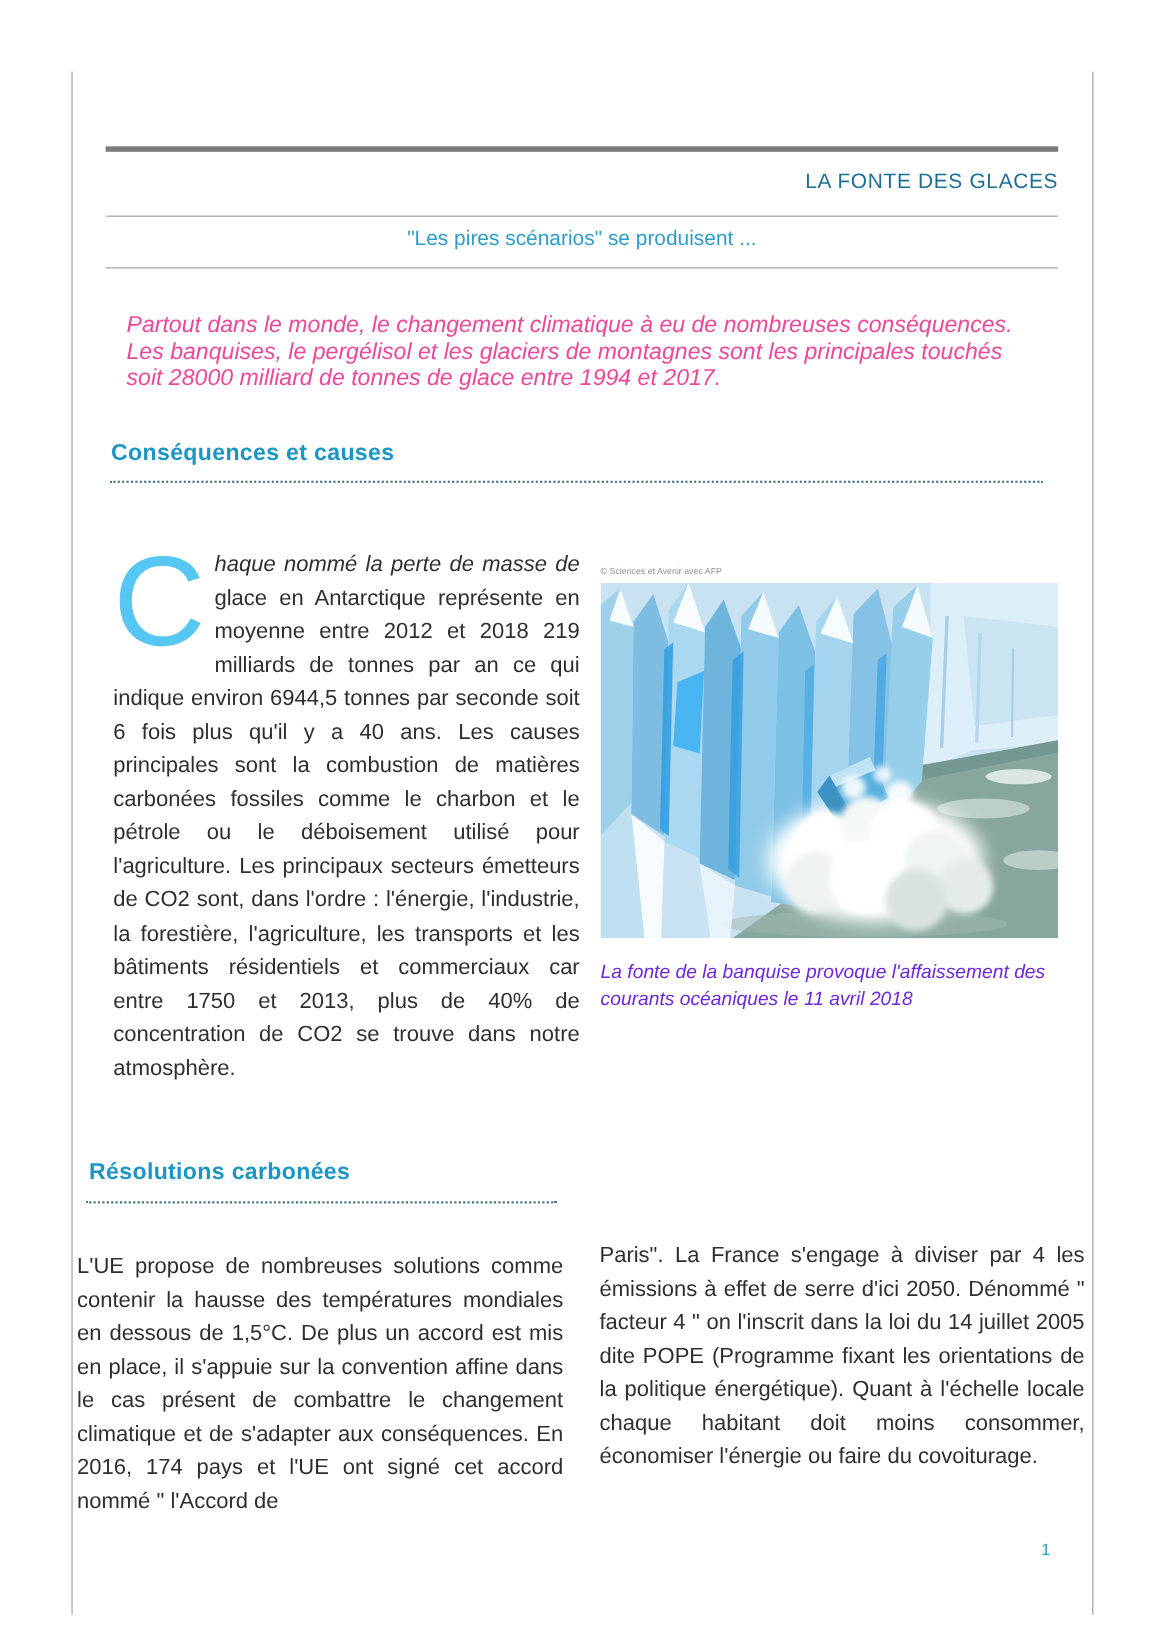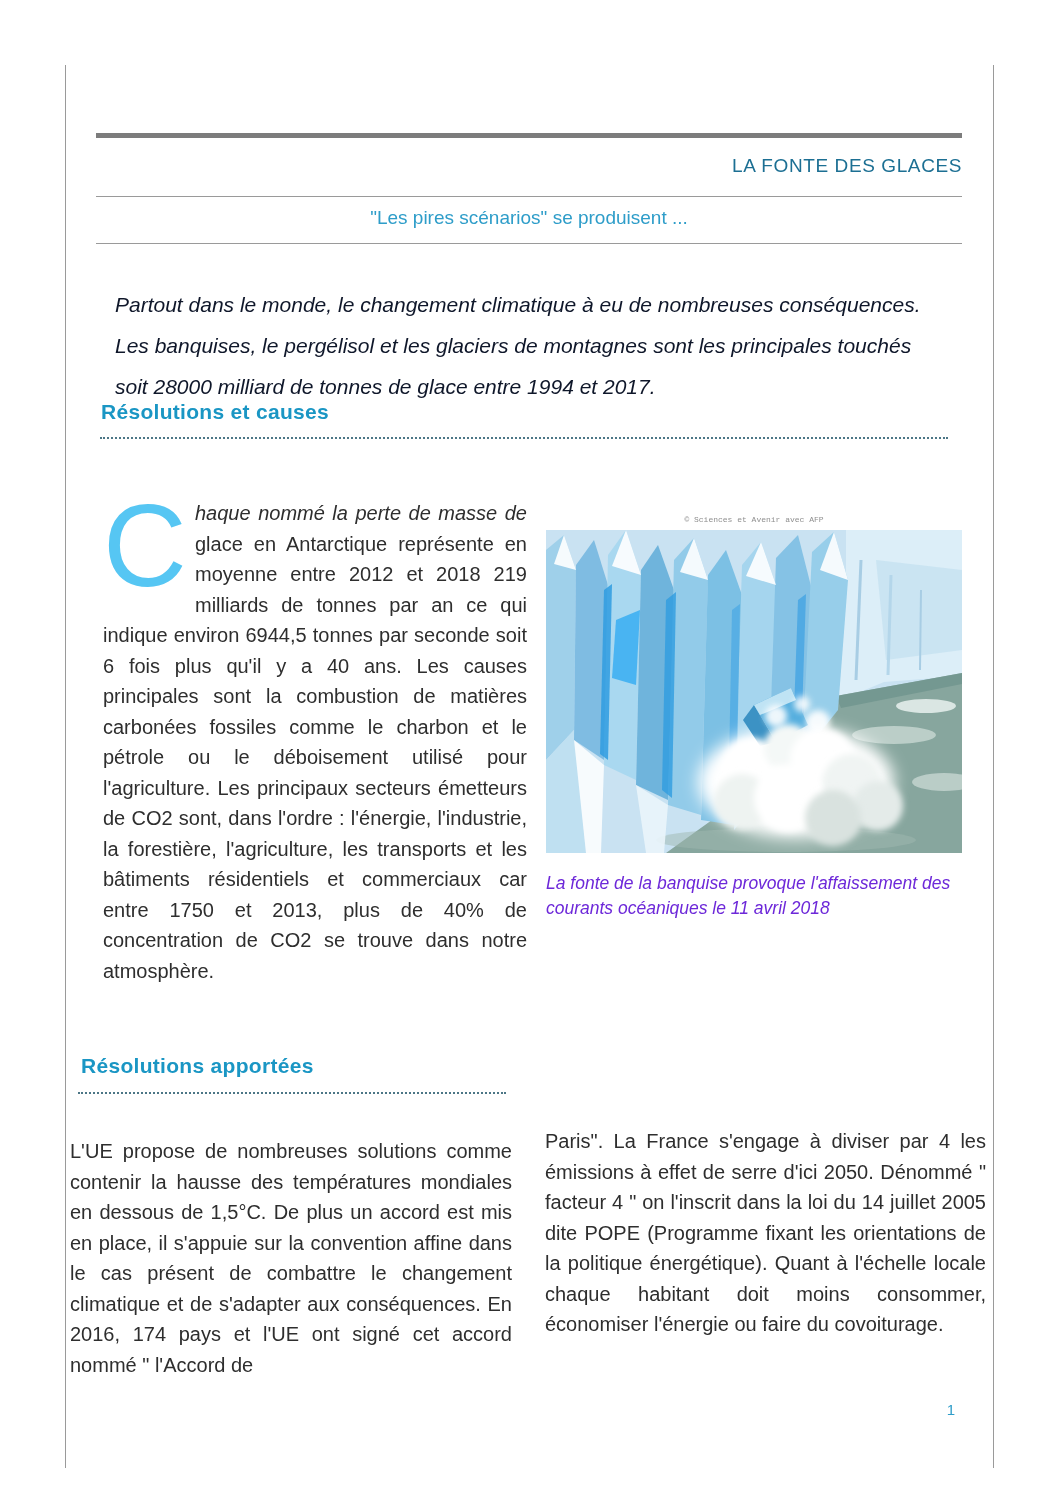--- a/index.html
+++ b/index.html
@@ -18,38 +18,38 @@
   .hline { left:96px; width:866px; height:1px; background:#9a9a9a; }
   .hline.one { top:196px; }
   .hline.two { top:243px; }
 
   .doc-title { left:96px; top:155px; width:866px; text-align:right;
     font-size:19px; letter-spacing:0.6px; color:#1c6f93; }
   .doc-subtitle { left:96px; top:207px; width:866px; text-align:center;
     font-size:19px; color:#2e9dc9; }
 
   .intro { left:115px; top:284px; width:828px; font-size:21px; font-style:italic;
-    line-height:41px; color:#0f172a; }
+    line-height:24px; color:#ec4899; }
 
   .sec-heading { font-size:21px; font-weight:bold; color:#1a96c4; letter-spacing:0.3px; }
   .h-causes { left:101px; top:400px; }
   .h-resolutions { left:81px; top:1054px; }
 
   .dotted { border-top:2px dotted #4c7686; height:0; }
   .dotted.one { left:100px; top:437px; width:848px; }
   .dotted.two { left:78px; top:1092px; width:428px; }
 
   .body-text { font-size:20px; line-height:30.5px; text-align:justify; color:#2e2e2e; }
   .col-causes { left:103px; top:498px; width:424px; }
   .dropcap { float:left; width:80px; height:88px; margin:4px 12px 0 0;
     font-size:116px; line-height:88px; color:#56c6f3; text-align:center; overflow:visible; }
   .lead-italic { font-style:italic; }
 
   .figure { left:546px; top:515px; width:416px; }
-  .credit { display:block; text-align:center; font-size:8px; color:#8f8f8f; margin-bottom:6px;font-family:Liberation Mono, monospace; }
+  .credit { display:block; text-align:left; font-size:8px; color:#8f8f8f; margin-bottom:6px; }
   .figure svg { display:block; width:416px; height:323px; }
   .caption { left:546px; top:871px; width:416px; font-size:17.5px; font-style:italic;
     line-height:25px; color:#6d28d9; }
 
   .bcol-left  { left:70px;  top:1126px; width:442px;margin-top:10px; }
   .bcol-right { left:545px; top:1126px; width:441px; }
 
   .page-number { left:915px; top:1401px; width:40px; text-align:right;
     font-size:15px; color:#2e9dc9; }
 </style>
@@ -60,21 +60,21 @@
 <div class="abs vline right"></div>
 
 <div class="abs top-bar"></div>
 <div class="abs doc-title">LA FONTE DES GLACES</div>
 <div class="abs hline one"></div>
 <div class="abs doc-subtitle">"Les pires scénarios" se produisent ...</div>
 <div class="abs hline two"></div>
 
 <p class="abs intro">Partout dans le monde, le changement climatique à eu de nombreuses conséquences. Les banquises, le pergélisol et les glaciers de montagnes sont les principales touchés soit 28000 milliard de tonnes de glace entre 1994 et 2017.</p>
 
-<h2 class="abs sec-heading h-causes">Résolutions et causes</h2>
+<h2 class="abs sec-heading h-causes">Conséquences et causes</h2>
 <div class="abs dotted one"></div>
 
 <p class="abs body-text col-causes">
   <span class="dropcap">C</span>
   <span class="lead-italic">haque nommé la perte de masse de</span>
   <span>glace en Antarctique représente en moyenne entre 2012 et 2018 219 milliards de tonnes par an ce qui indique environ 6944,5 tonnes par seconde soit 6 fois plus qu'il y a 40 ans. Les causes principales sont la combustion de matières carbonées fossiles comme le charbon et le pétrole ou le déboisement utilisé pour l'agriculture. Les principaux secteurs émetteurs de CO2 sont, dans l'ordre : l'énergie, l'industrie, la forestière, l'agriculture, les transports et les bâtiments résidentiels et commerciaux car entre 1750 et 2013, plus de 40% de concentration de CO2 se trouve dans notre atmosphère.</span>
 </p>
 
 <figure class="abs figure">
   <span class="credit">© Sciences et Avenir avec AFP</span>
@@ -146,19 +146,19 @@
     <circle cx="196" cy="272" r="28" fill="#eef3f1" filter="url(#f1)"></circle>
     <circle cx="242" cy="268" r="34" fill="#ffffff" filter="url(#f1)"></circle>
     <circle cx="287" cy="288" r="28" fill="#d9e2df" filter="url(#f1)"></circle>
     <circle cx="230" cy="186" r="11" fill="#ffffff" opacity="0.9" filter="url(#f1)"></circle>
     <circle cx="256" cy="174" r="8" fill="#ffffff" opacity="0.85" filter="url(#f1)"></circle>
     <circle cx="272" cy="192" r="12" fill="#ffffff" opacity="0.9" filter="url(#f1)"></circle>
   </svg>
 </figure>
 <p class="abs caption">La fonte de la banquise provoque l'affaissement des courants océaniques le 11 avril 2018</p>
 
-<h2 class="abs sec-heading h-resolutions">Résolutions apportées</h2>
+<h2 class="abs sec-heading h-resolutions">Résolutions carbonées</h2>
 <div class="abs dotted two"></div>
 
 <p class="abs body-text bcol-left">L'UE propose de nombreuses solutions comme contenir la hausse des températures mondiales en dessous de 1,5°C. De plus un accord est mis en place, il s'appuie sur la convention affine dans le cas présent de combattre le changement climatique et de s'adapter aux conséquences. En 2016, 174 pays et l'UE ont signé cet accord nommé " l'Accord de</p>
 <p class="abs body-text bcol-right">Paris". La France s'engage à diviser par 4 les émissions à effet de serre d'ici 2050. Dénommé " facteur 4 " on l'inscrit dans la loi du 14 juillet 2005 dite POPE (Programme fixant les orientations de la politique énergétique). Quant à l'échelle locale chaque habitant doit moins consommer, économiser l'énergie ou faire du covoiturage.</p>
 
 <div class="abs page-number">1</div>
 
 </body></html>

